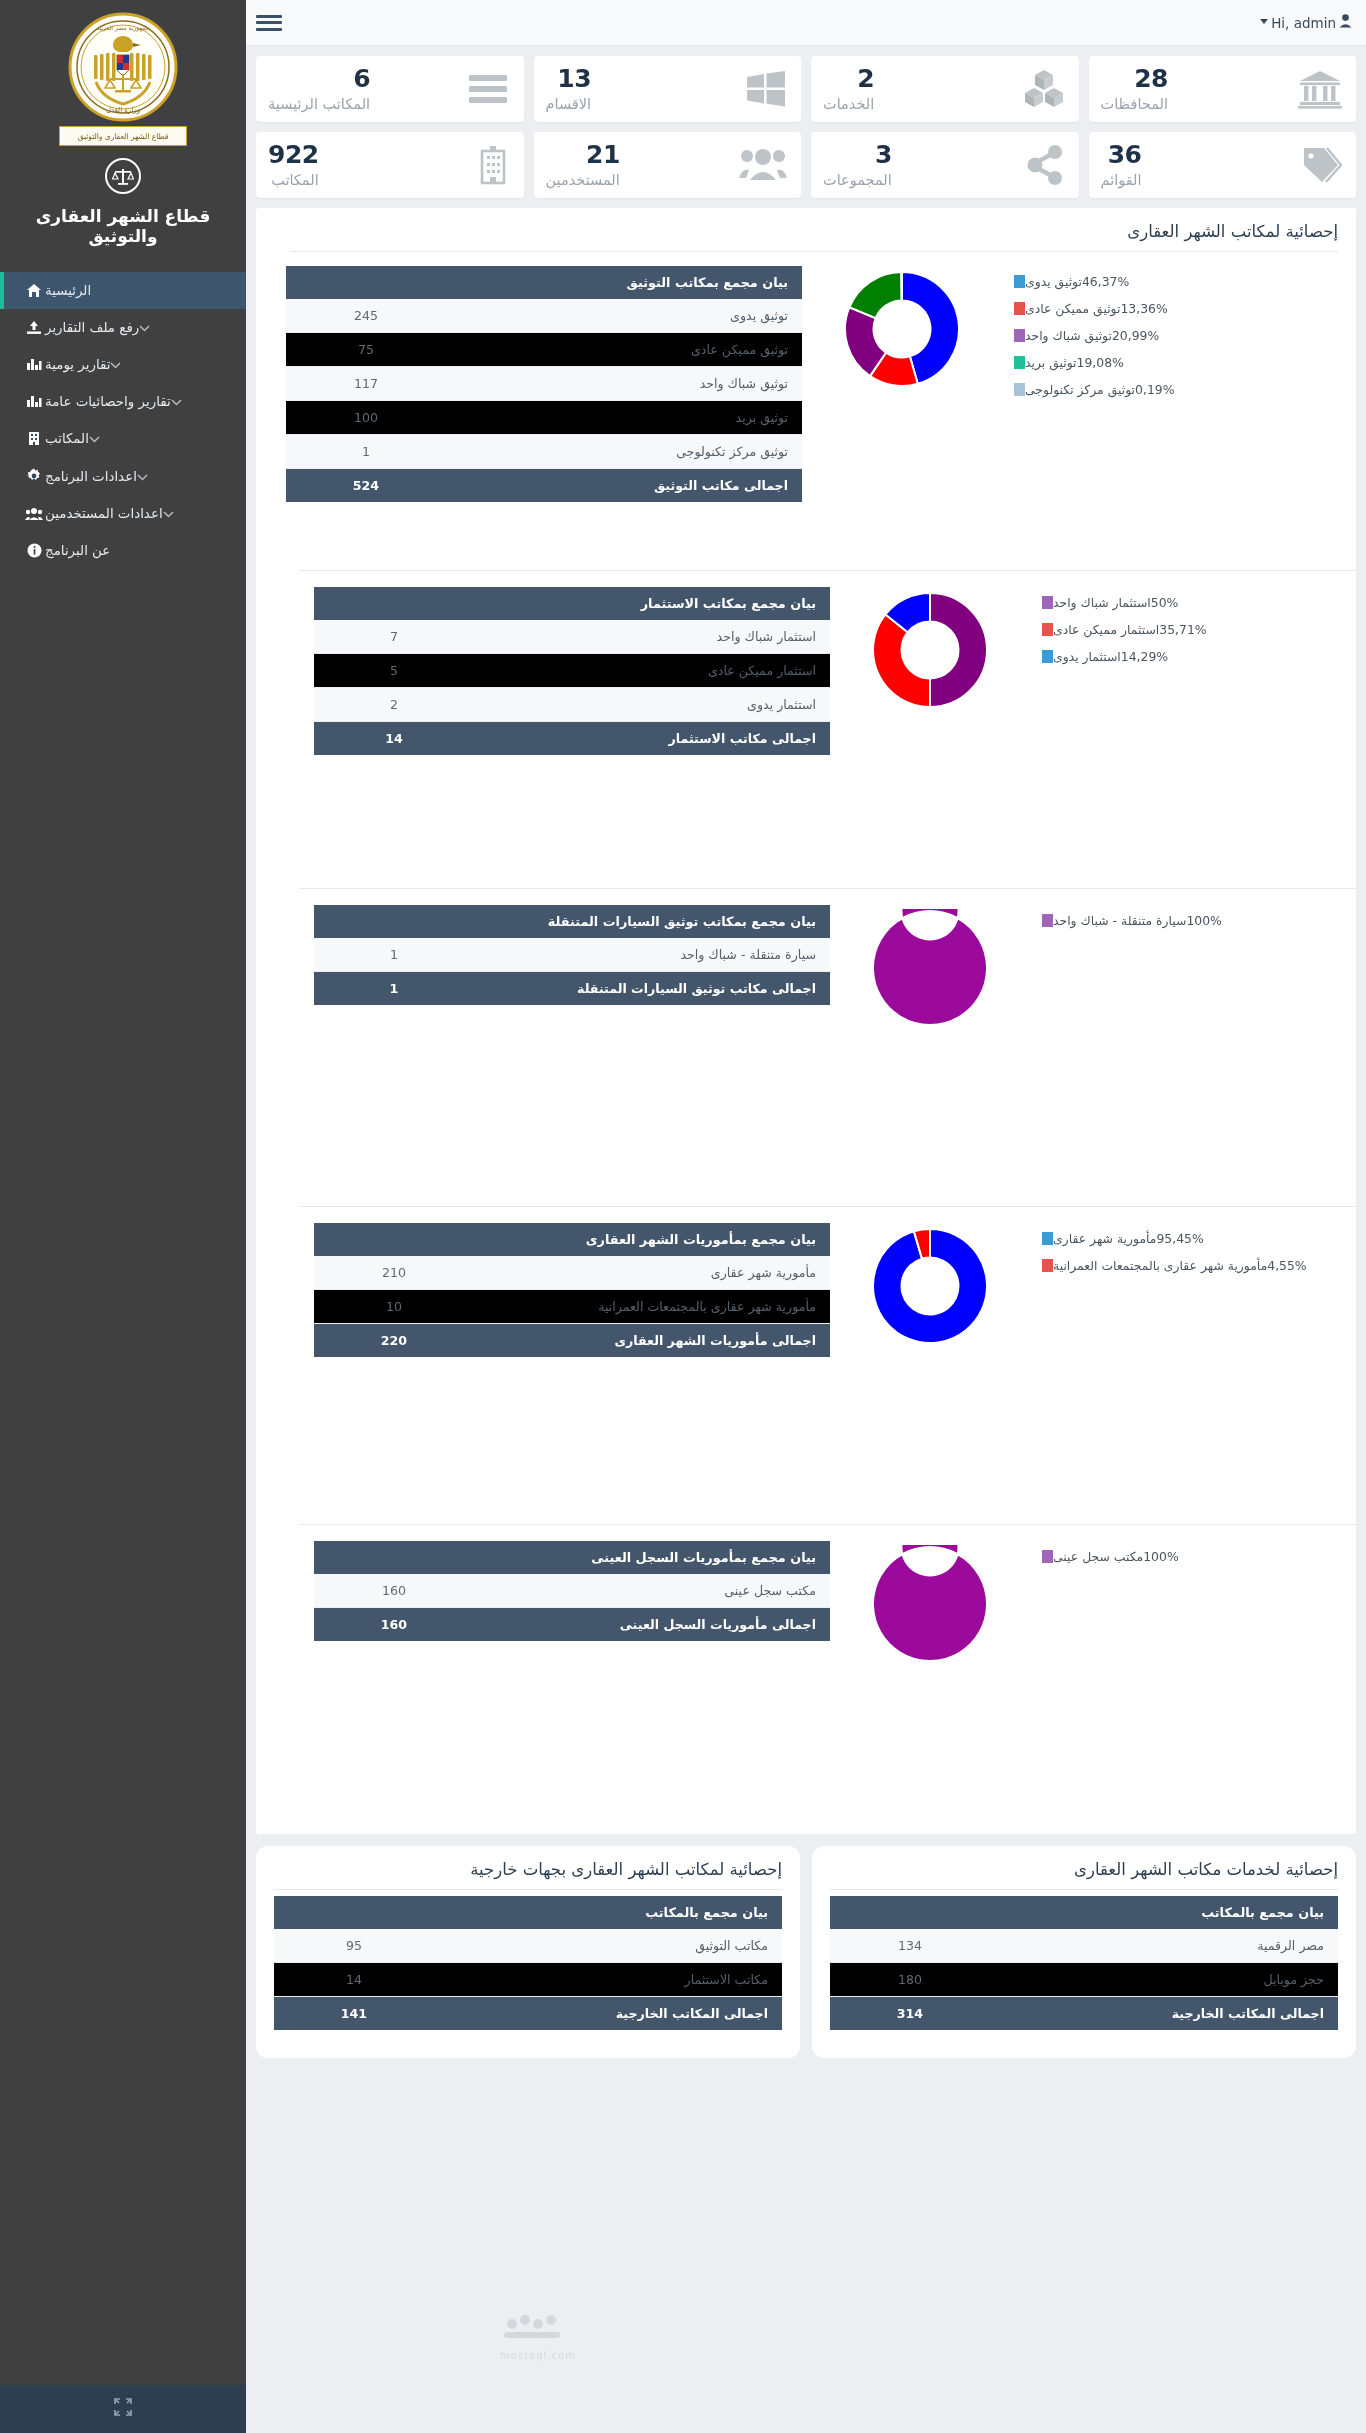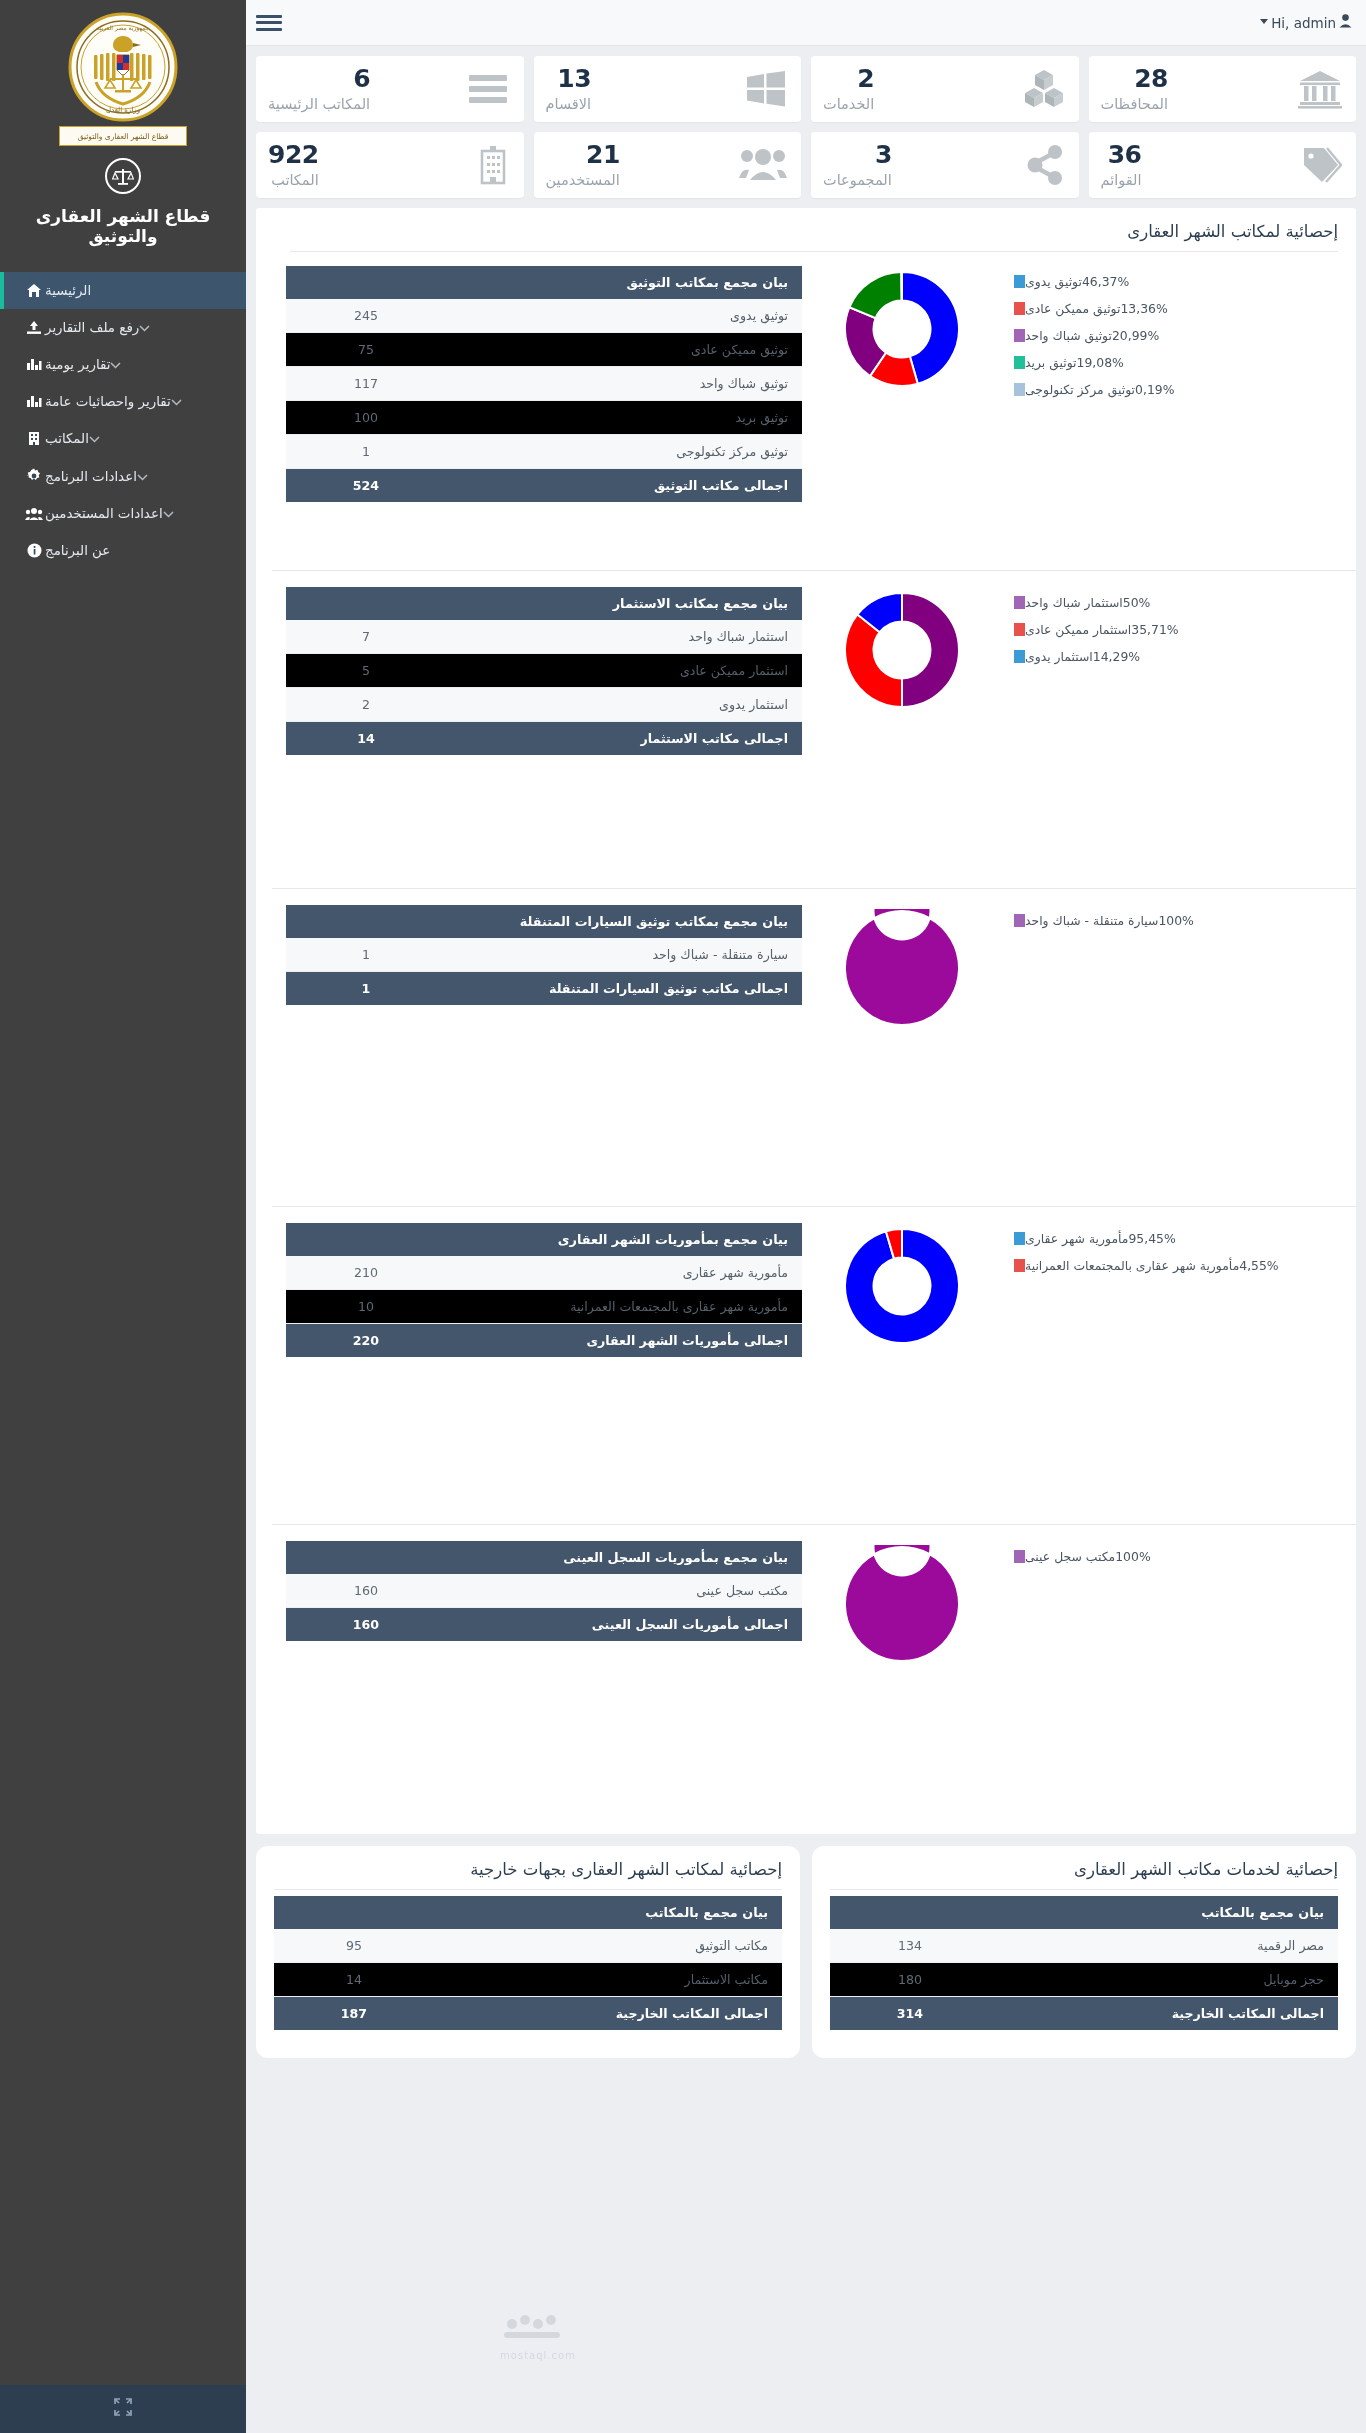--- a/index.html
+++ b/index.html
@@ -49,21 +49,21 @@
 
   
   .panel { background: #fff; border-radius: 3px; margin: 0 10px 12px 10px; padding: 0 0 10px 16px; }
   .panel-title {
     font-size: 16.5px; color: #2c3e50; padding: 14px 18px 10px 18px; text-align: right;
   }
   .panel-title-rule { border-bottom: 1px solid #e6e8ec; margin: 0 18px; }
 
   
   .chart-section { display: flex; flex-direction: row-reverse; align-items: flex-start; padding: 14px 14px 0 14px; }
-  .chart-section + .chart-section { border-top: 1px solid #e6e8ec; margin-top: 18px; padding-top: 16px; }
+  .chart-section + .chart-section { border-top: 1px solid #e6e8ec; margin-top: 18px; padding-top: 16px; margin-left: 28px; }
   .section-table { flex: 0 0 516px; max-width: 516px; }
   .section-chartbox { flex: 1 1 auto; display: flex; flex-direction: row-reverse; align-items: flex-start; justify-content: flex-start; padding-top: 4px; }
   .donut-holder { flex: 0 0 auto; width: 200px; display: flex; justify-content: center; }
   .legend { flex: 1 1 auto; padding-top: 4px; padding-left: 6px; }
 
   table.stat-table { width: 100%; border-collapse: collapse; font-size: 12.6px; }
   table.stat-table th {
     background: #43566b; color: #fff; font-size: 12.8px; font-weight: bold;
     text-align: right; padding: 9px 14px;
   }
@@ -725,21 +725,21 @@
                 <tr class="odd">
                   <td>مكاتب التوثيق</td>
                   <td class="val">95</td>
                 </tr>
                 <tr class="even">
                   <td>مكاتب الاستثمار</td>
                   <td class="val">14</td>
                 </tr>
                 <tr class="total">
                   <td>اجمالى المكاتب الخارجية</td>
-                  <td class="val">187</td>
+                  <td class="val">141</td>
                 </tr>
               </tbody>
             </table>
           </div>
       </div>
       <div class="bottom-panel">
         <div class="panel-title">إحصائية لخدمات مكاتب الشهر العقارى</div>
         <div class="panel-title-rule"></div>
         <div class="tbl-wrap">
             <table class="stat-table" id="bottom-table-1">

